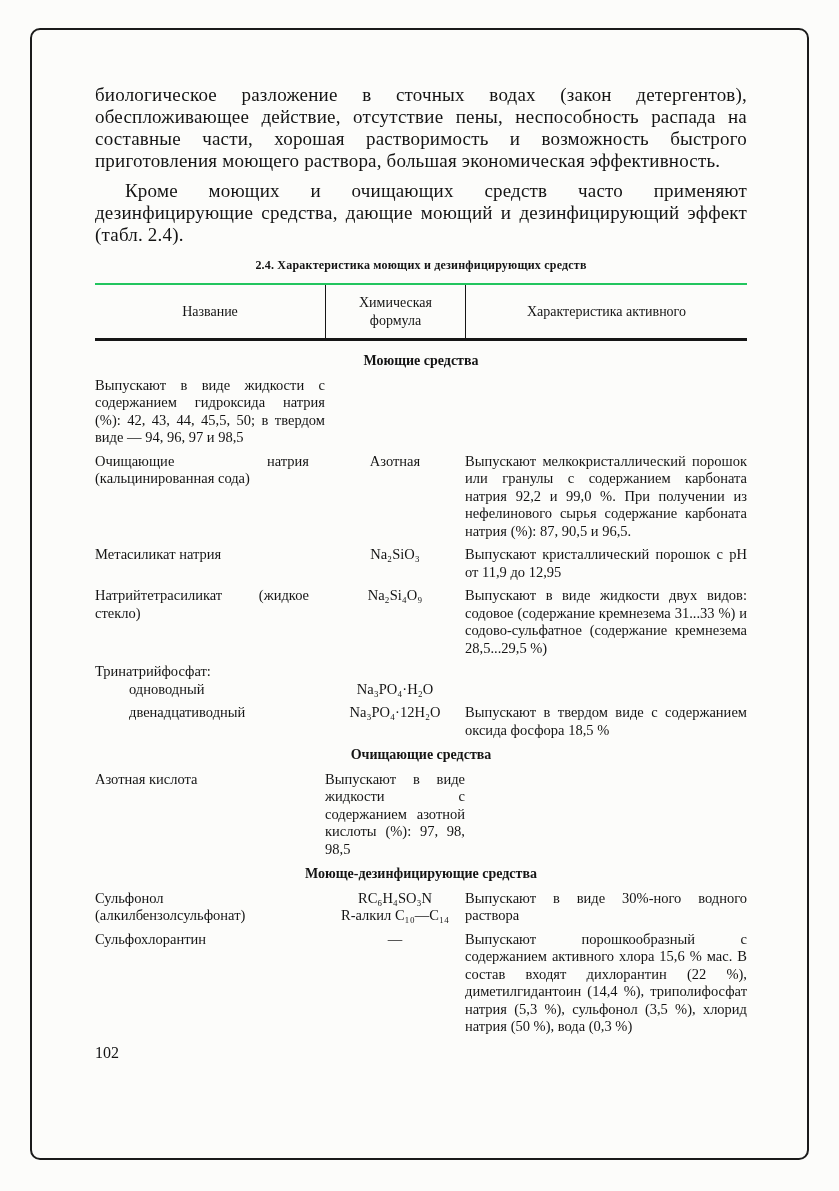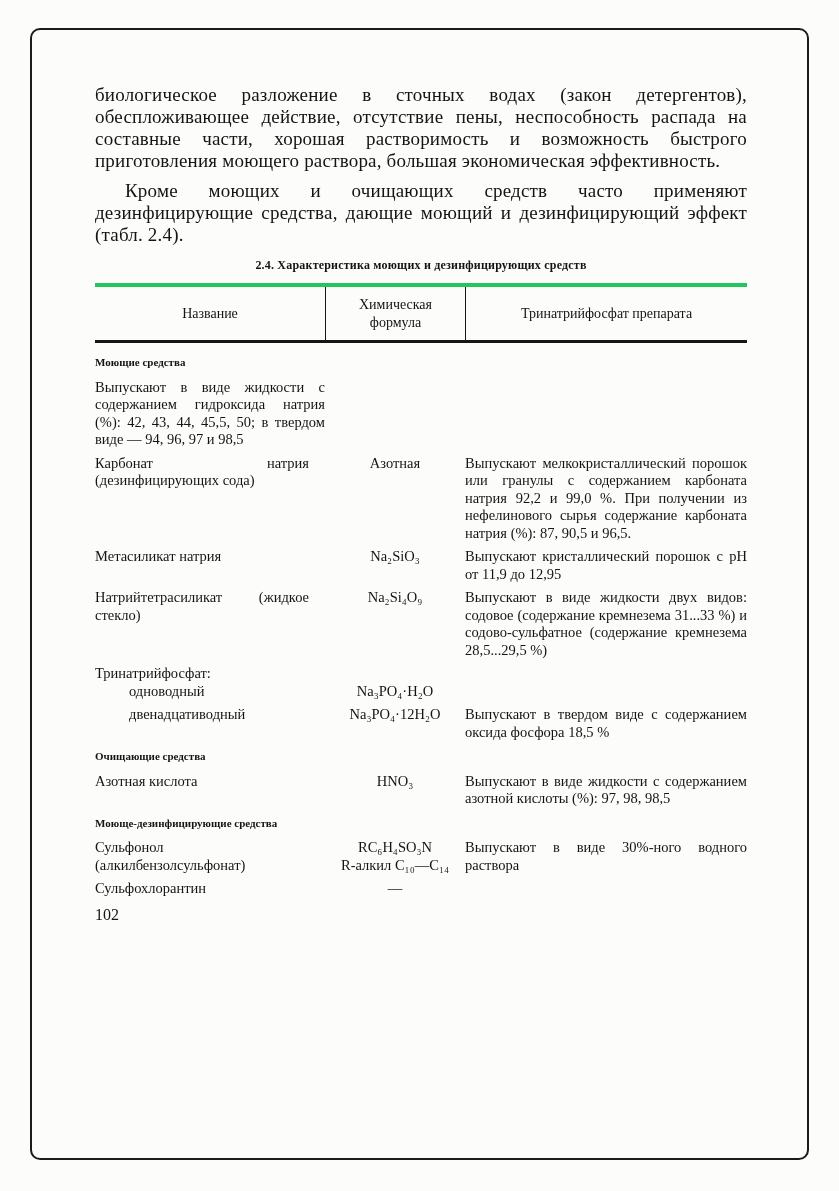--- a/index.html
+++ b/index.html
@@ -34,35 +34,35 @@
     margin-top:12px;
     text-align:center;
     font-weight:bold;
     font-size:12px;
     letter-spacing:0.2px;
   }
   .tbl { margin-top:10px; font-size:14.5px; line-height:17.5px; }
   .tbl-header {
     display:grid;
     grid-template-columns:230px 140px 282px;
-    border-top:4px solid #22c55e;
+    border-top:2px solid #22c55e;
     border-bottom:3px solid #161616;
   }
   .tbl-header > div {
     padding:9px 6px;
     display:flex; align-items:center; justify-content:center;
     text-align:center;
     font-size:14px;
   }
   .tbl-header > div + div { border-left:1.5px solid #161616; }
   .tbl-body { padding-top:4px; }
   .sec-title {
-    text-align:left;
+    text-align:center;
     font-weight:bold;
-    font-size:11px;
+    font-size:14px;
     margin:7px 0 7px;
   }
   .row {
     display:grid;
     grid-template-columns:230px 140px 282px;
     margin-bottom:6px;
   }
   .row.group { margin-bottom:0; }
   .cell-name { padding-right:16px; text-align:justify; }
   .cell-name.indent { padding-left:34px; }
@@ -84,33 +84,33 @@
     <p class="para">биологическое разложение в сточных водах (закон детергентов), обеспложивающее действие, отсутствие пены, неспособность распада на составные части, хорошая растворимость и возможность быстрого приготовления моющего раствора, большая экономическая эффективность.</p>
     <p class="para first-indent">Кроме моющих и очищающих средств часто применяют дезинфицирующие средства, дающие моющий и дезинфицирующий эффект (табл. 2.4).</p>
 
     <div class="caption">2.4. Характеристика моющих и дезинфицирующих средств</div>
 
     <div class="tbl">
 
       <div class="tbl-header">
         <div>Название</div>
         <div>Химическая формула</div>
-        <div>Тринатрийфосфат препарата</div>
+        <div>Характеристика активного</div>
       </div>
 
       <div class="tbl-body">
 
         <div class="sec-title">Моющие средства</div>
 
         <div class="row">
           <div class="cell-desc">Выпускают в виде жидкости с содержанием гидроксида натрия (%): 42, 43, 44, 45,5, 50; в твердом виде — 94, 96, 97 и 98,5</div>
         </div>
 
         <div class="row">
-          <div class="cell-name">Карбонат натрия (дезинфицирующих сода)</div>
+          <div class="cell-name">Очищающие натрия (кальцинированная сода)</div>
           <div class="cell-formula">Азотная</div>
           <div class="cell-desc">Выпускают мелкокристаллический порошок или гранулы с содержанием карбоната натрия 92,2 и 99,0 %. При получении из нефелинового сырья содержание карбоната натрия (%): 87, 90,5 и 96,5.</div>
         </div>
 
         <div class="row">
           <div class="cell-name">Метасиликат натрия</div>
           <div class="cell-formula">Na₂SiO₃</div>
           <div class="cell-desc">Выпускают кристаллический порошок с pH от 11,9 до 12,95</div>
         </div>
 
@@ -134,36 +134,36 @@
         <div class="row">
           <div class="cell-name indent">двенадцативодный</div>
           <div class="cell-formula">Na₃PO₄·12H₂O</div>
           <div class="cell-desc">Выпускают в твердом виде с содержанием оксида фосфора 18,5 %</div>
         </div>
 
         <div class="sec-title">Очищающие средства</div>
 
         <div class="row">
           <div class="cell-name">Азотная кислота</div>
-          <div class="cell-formula">HNO₃</div>
           <div class="cell-desc">Выпускают в виде жидкости с содержанием азотной кислоты (%): 97, 98, 98,5</div>
         </div>
 
         <div class="sec-title">Моюще-дезинфицирующие средства</div>
 
         <div class="row">
           <div class="cell-name">Сульфонол (алкилбензолсульфонат)</div>
           <div class="cell-formula">RC₆H₄SO₃N
 R-алкил C₁₀—C₁₄</div>
           <div class="cell-desc">Выпускают в виде 30%-ного водного раствора</div>
         </div>
 
         <div class="row">
           <div class="cell-name">Сульфохлорантин</div>
           <div class="cell-formula">—</div>
+          <div class="cell-desc">Выпускают порошкообразный с содержанием активного хлора 15,6 % мас. В состав входят дихлорантин (22 %), диметилгидантоин (14,4 %), триполифосфат натрия (5,3 %), сульфонол (3,5 %), хлорид натрия (50 %), вода (0,3 %)</div>
         </div>
 
       </div>
     </div>
 
     <div class="page-number">102</div>
 
   </div>
 </div>
 

